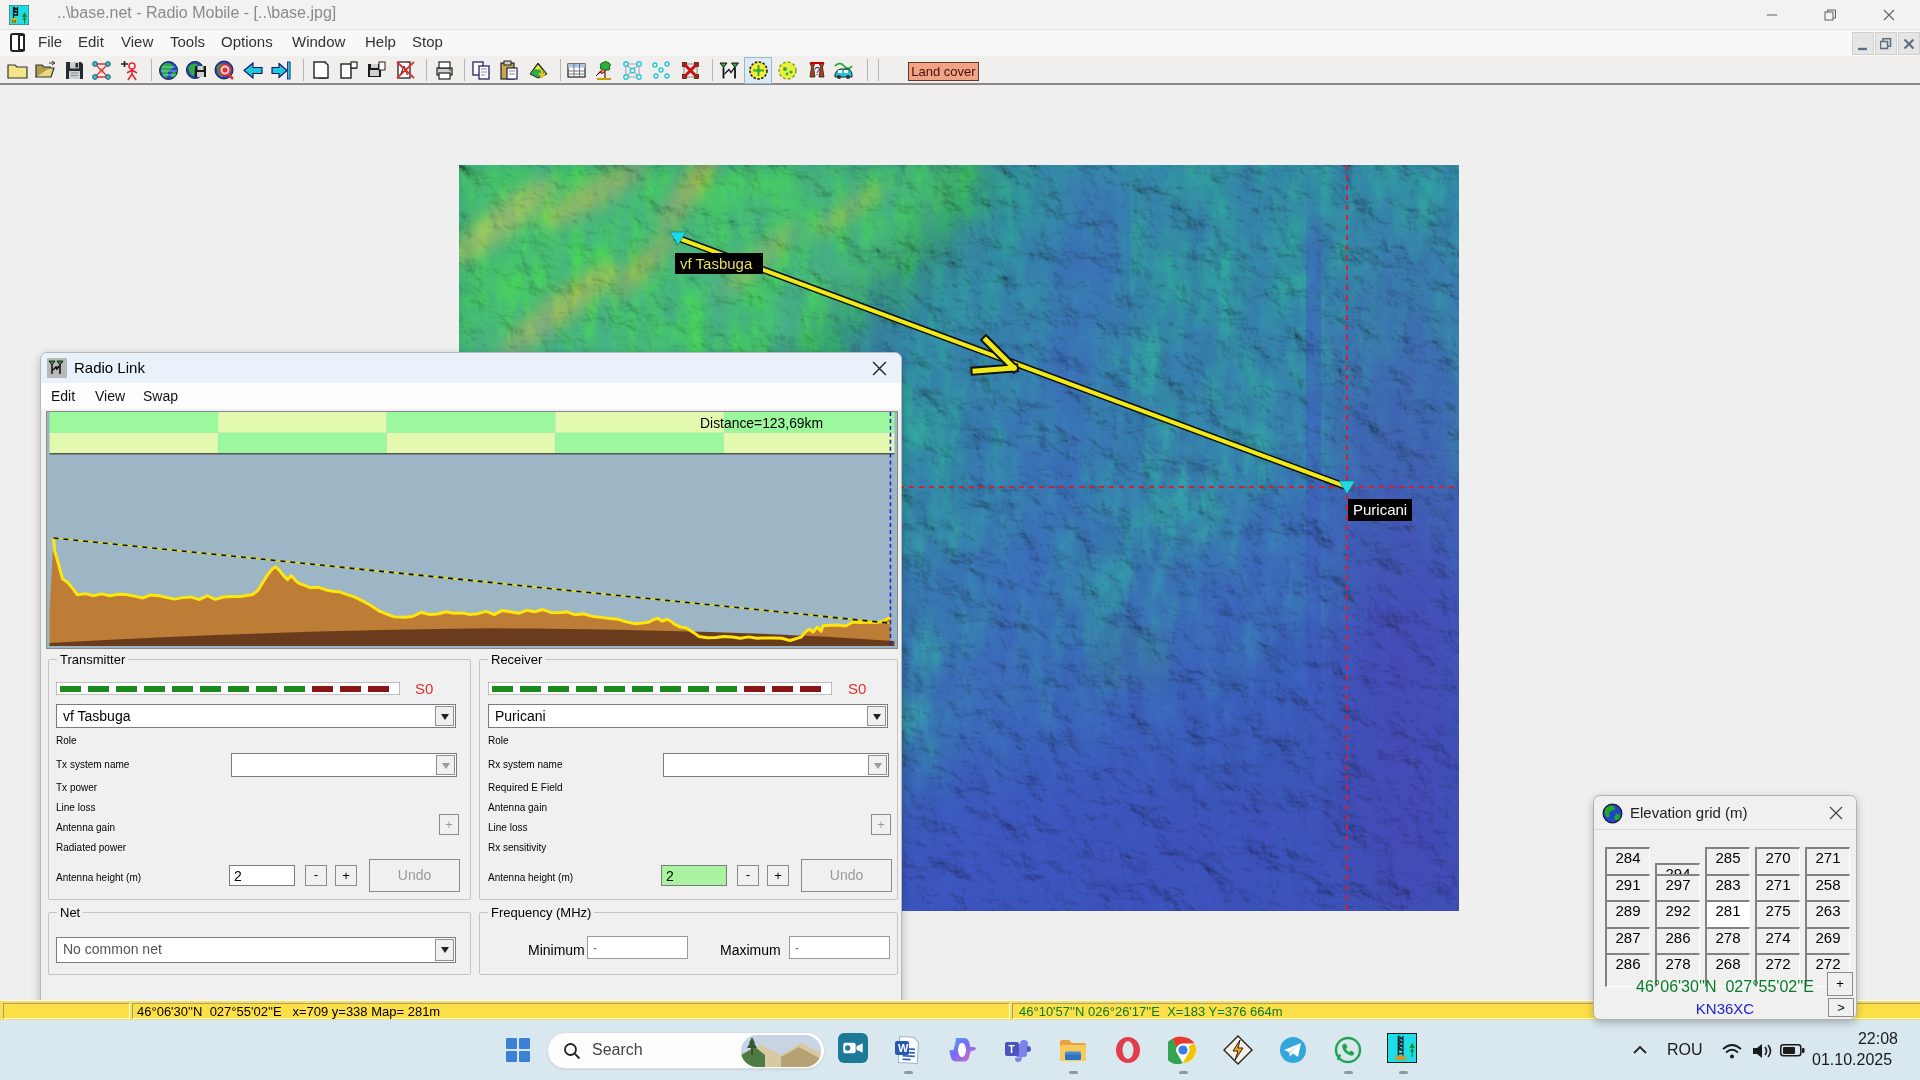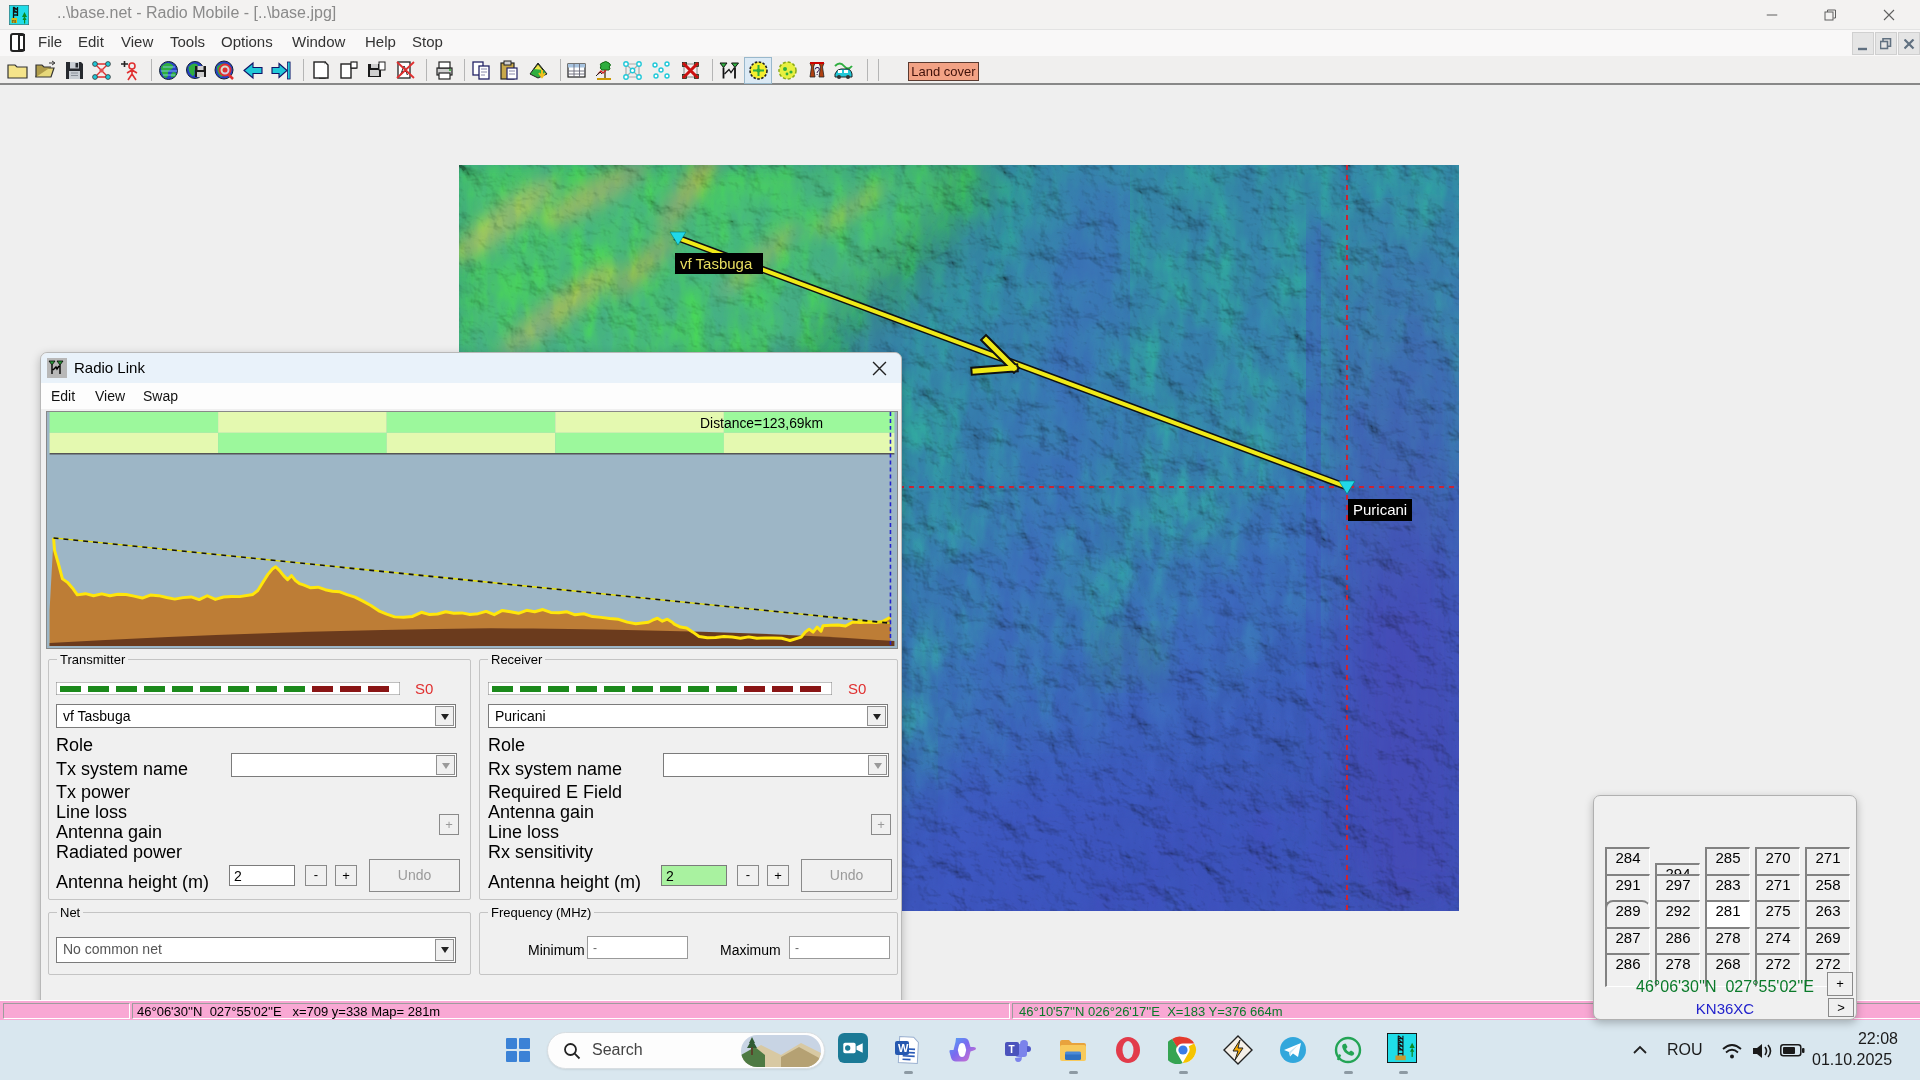--- a/index.html
+++ b/index.html
@@ -22,21 +22,21 @@
 
 #toolbar { position:absolute; left:0; top:56px; width:1920px; height:29px; background:#f0efee; border-bottom:2px solid #888; }
 .tico { position:absolute; top:4px; width:21px; height:21px; }
 .tsep { position:absolute; top:3px; width:1px; height:22px; background:#b5b5b5; }
 #landcover { position:absolute; left:908px; top:6px; width:71px; height:19px; background:#f2a285; border:1px solid #5a3a30; color:#40110a; font-size:13px; text-align:center; line-height:17px; }
 
 
 #map { position:absolute; left:459px; top:165px; width:1000px; height:746px; }
 
 
-.win-label { position:absolute; font-size:18px; color:#000; white-space:nowrap; }
+.win-label { position:absolute; font-size:10px; color:#000; white-space:nowrap; }
 .combo { position:absolute; background:#fff; border:1px solid #7b7b7b; }
 .combo .ct { position:absolute; left:6px; top:3px; font-size:14px; color:#000; }
 .combo .carr { position:absolute; right:1px; top:1px; bottom:1px; width:19px; background:#f0f0f0; border:1px solid #909090; }
 .combo .carr:after { content:""; position:absolute; left:5px; top:7px; border:4px solid transparent; border-top:6px solid #222; }
 .combo.dis .carr:after { border-top-color:#9a9a9a; }
 .gbox { position:absolute; border:1px solid #c4c4c4; border-radius:2px; }
 .gbox .gl { position:absolute; left:8px; top:-8px; background:#f0f0f0; padding:0 3px; font-size:13px; }
 .btn { position:absolute; background:#f0f0f0; border:1px solid #8a8a8a; font-size:13px; text-align:center; color:#000; }
 
 
@@ -45,21 +45,21 @@
 #rl-menu { position:absolute; left:0; top:30px; right:0; height:26px; background:#fdfdfd; }
 #rl-menu span { position:absolute; top:5px; font-size:14px; color:#111; }
 #rl-chart { position:absolute; left:5px; top:58px; width:852px; height:238px; border:1px solid #888; background:#9db6c6; }
 
 
 #eg { position:absolute; z-index:6; left:1593px; top:795px; width:264px; height:225px; background:#f0f0f0; border:1px solid #b0b0b0; border-radius:7px; box-shadow:0 3px 8px rgba(0,0,0,0.25); }
 #eg-title { position:absolute; left:0; top:0; right:0; height:34px; border-bottom:1px solid #d9d9d9; }
 .egcell { position:absolute; width:45px; height:34px; background:#f0f0f0; border-top:2px solid #828282; border-left:2px solid #828282; border-bottom:1px solid #fff; border-right:1px solid #fff; font-size:15px; color:#000; text-align:center; line-height:18px; }
 
 
-#statusbar { position:absolute; left:0; top:1000px; width:1920px; height:20px; background:#f9a8d4; border-top:1px solid #fff; }
+#statusbar { position:absolute; left:0; top:1000px; width:1920px; height:20px; background:#fde047; border-top:1px solid #fff; }
 .sseg { position:absolute; top:2px; height:16px; border:1px solid; border-color:#9d9d9d #fff #fff #9d9d9d; font-size:13px; color:#000; white-space:nowrap; }
 
 
 #taskbar { position:absolute; left:0; top:1020px; width:1920px; height:60px; background:#d9e7ef; }
 .tbico { position:absolute; top:1035px; width:30px; height:30px; }
 .rundot { position:absolute; top:1071px; width:9px; height:3px; background:#8d9aa3; border-radius:2px; }
 #tray { position:absolute; left:0; top:0; width:0; height:0; }
 </style>
 </head>
 <body>
@@ -565,32 +565,42 @@
           <span class="gl">Frequency (MHz)</span>
         </div>
     <div class="win-label" style="left:487px;top:589px;font-size:14px;">Minimum</div>
     <div style="position:absolute;left:546px;top:583px;width:101px;height:23px;background:#fff;border:1px solid #9a9a9a;font-size:12px;color:#666;padding:4px 0 0 5px;">-</div>
     <div class="win-label" style="left:679px;top:589px;font-size:14px;">Maximum</div>
     <div style="position:absolute;left:748px;top:583px;width:101px;height:23px;background:#fff;border:1px solid #9a9a9a;font-size:12px;color:#666;padding:4px 0 0 5px;">-</div>
   </div>
 </div>
 
 <div id="eg">
+  <div id="eg-title">
+    <svg style="position:absolute;left:8px;top:7px;" width="21" height="21" viewBox="0 0 20 20">
+          <circle cx="10" cy="10" r="9" fill="#2244cc" stroke="#111"></circle>
+          <path d="M3 6 q4-5 8-3 q3 2 0 4 q-5 1-4 4 q1 2-2 3 q-3-3-2-8z M14 10 q4 1 3 4 q-2 3-5 2 q-1-3 2-6z" fill="#22aa22"></path>
+        </svg>
+    <span style="position:absolute;left:36px;top:8px;font-size:15px;color:#222;">Elevation grid (m)</span>
+    <svg style="position:absolute;right:13px;top:10px;" width="14" height="14" viewBox="0 0 14 14">
+          <path d="M1 1 L13 13 M13 1 L1 13" stroke="#444" stroke-width="1.2"></path>
+        </svg>
+  </div>
   <div id="eg-cells">
         <div class="egcell" style="left:11px;top:51px;">284</div>
         <div class="egcell" style="left:61px;top:51px;margin-top:16px;">294</div>
         <div class="egcell" style="left:111px;top:51px;">285</div>
         <div class="egcell" style="left:161px;top:51px;">270</div>
         <div class="egcell" style="left:211px;top:51px;">271</div>
         <div class="egcell" style="left:11px;top:78px;">291</div>
         <div class="egcell" style="left:61px;top:78px;">297</div>
         <div class="egcell" style="left:111px;top:78px;">283</div>
         <div class="egcell" style="left:161px;top:78px;">271</div>
         <div class="egcell" style="left:211px;top:78px;">258</div>
-        <div class="egcell" style="left:11px;top:104px;border-radius:8px;">289</div>
+        <div class="egcell" style="left:11px;top:104px;">289</div>
         <div class="egcell" style="left:61px;top:104px;">292</div>
         <div class="egcell" style="left:111px;top:104px;background:#fff;">281</div>
         <div class="egcell" style="left:161px;top:104px;">275</div>
         <div class="egcell" style="left:211px;top:104px;">263</div>
         <div class="egcell" style="left:11px;top:131px;">287</div>
         <div class="egcell" style="left:61px;top:131px;">286</div>
         <div class="egcell" style="left:111px;top:131px;">278</div>
         <div class="egcell" style="left:161px;top:131px;">274</div>
         <div class="egcell" style="left:211px;top:131px;">269</div>
         <div class="egcell" style="left:11px;top:157px;">286</div>

